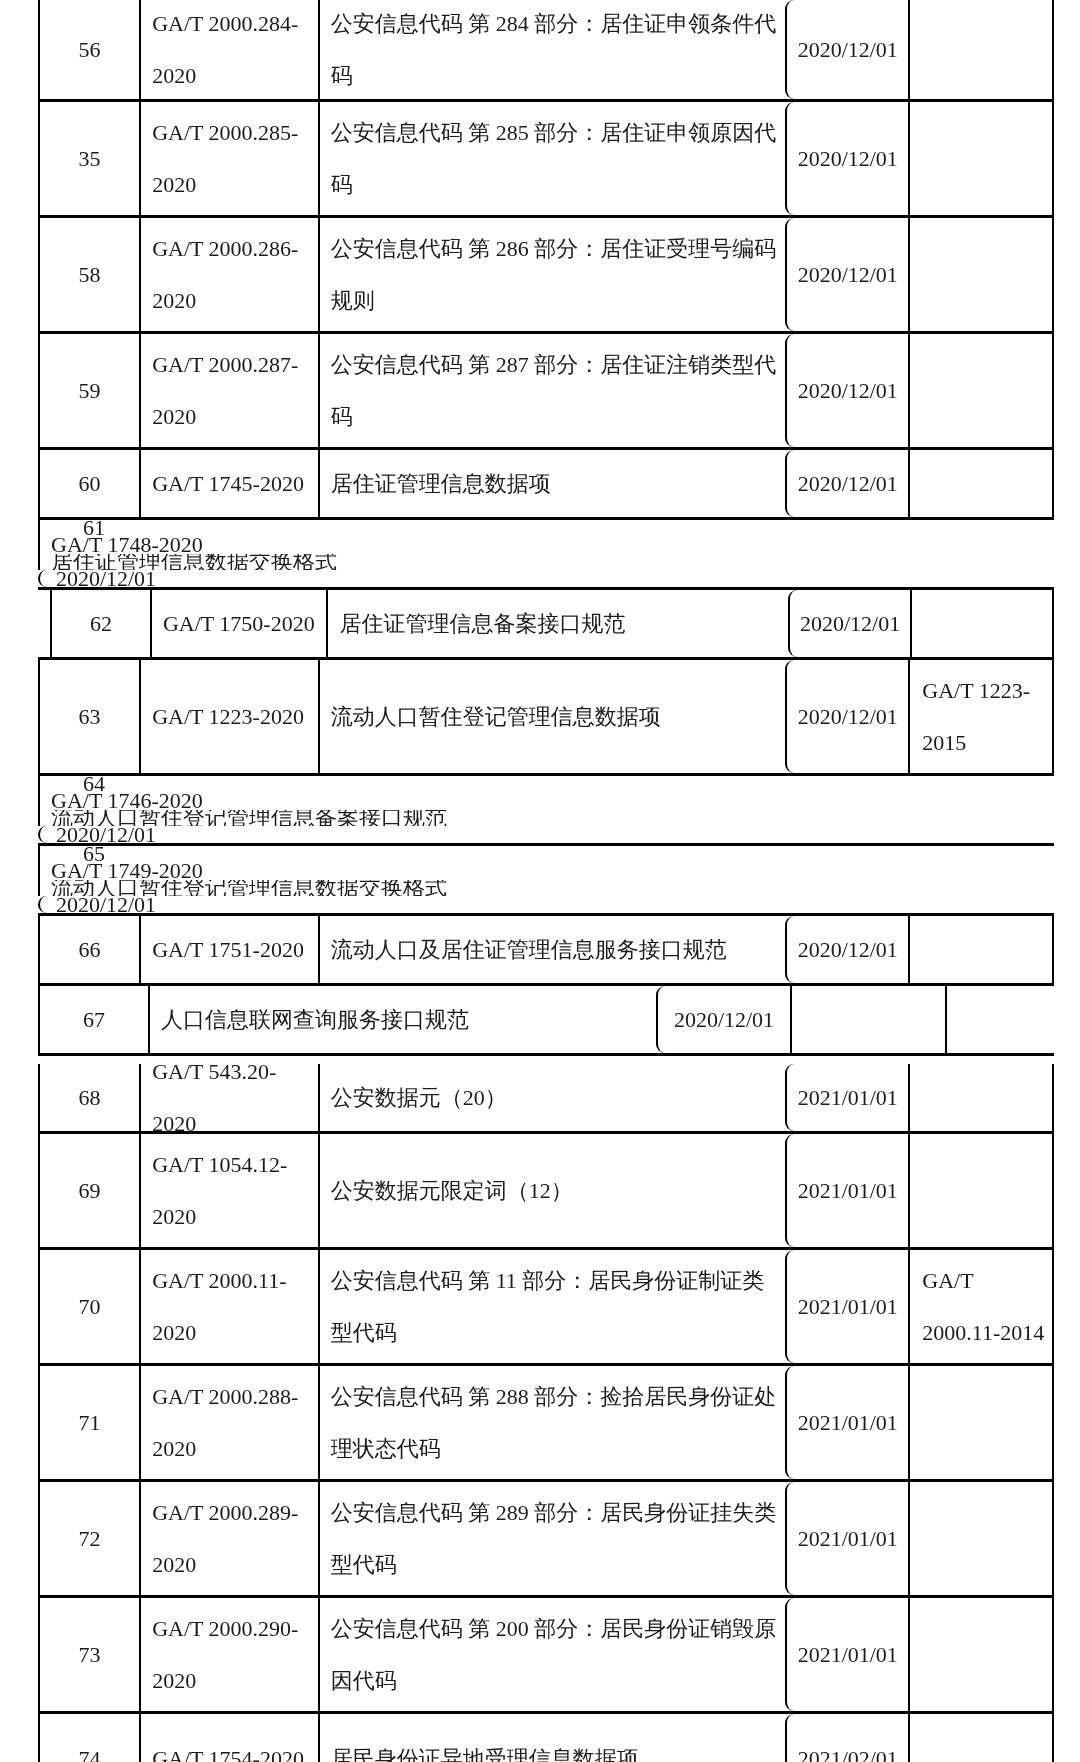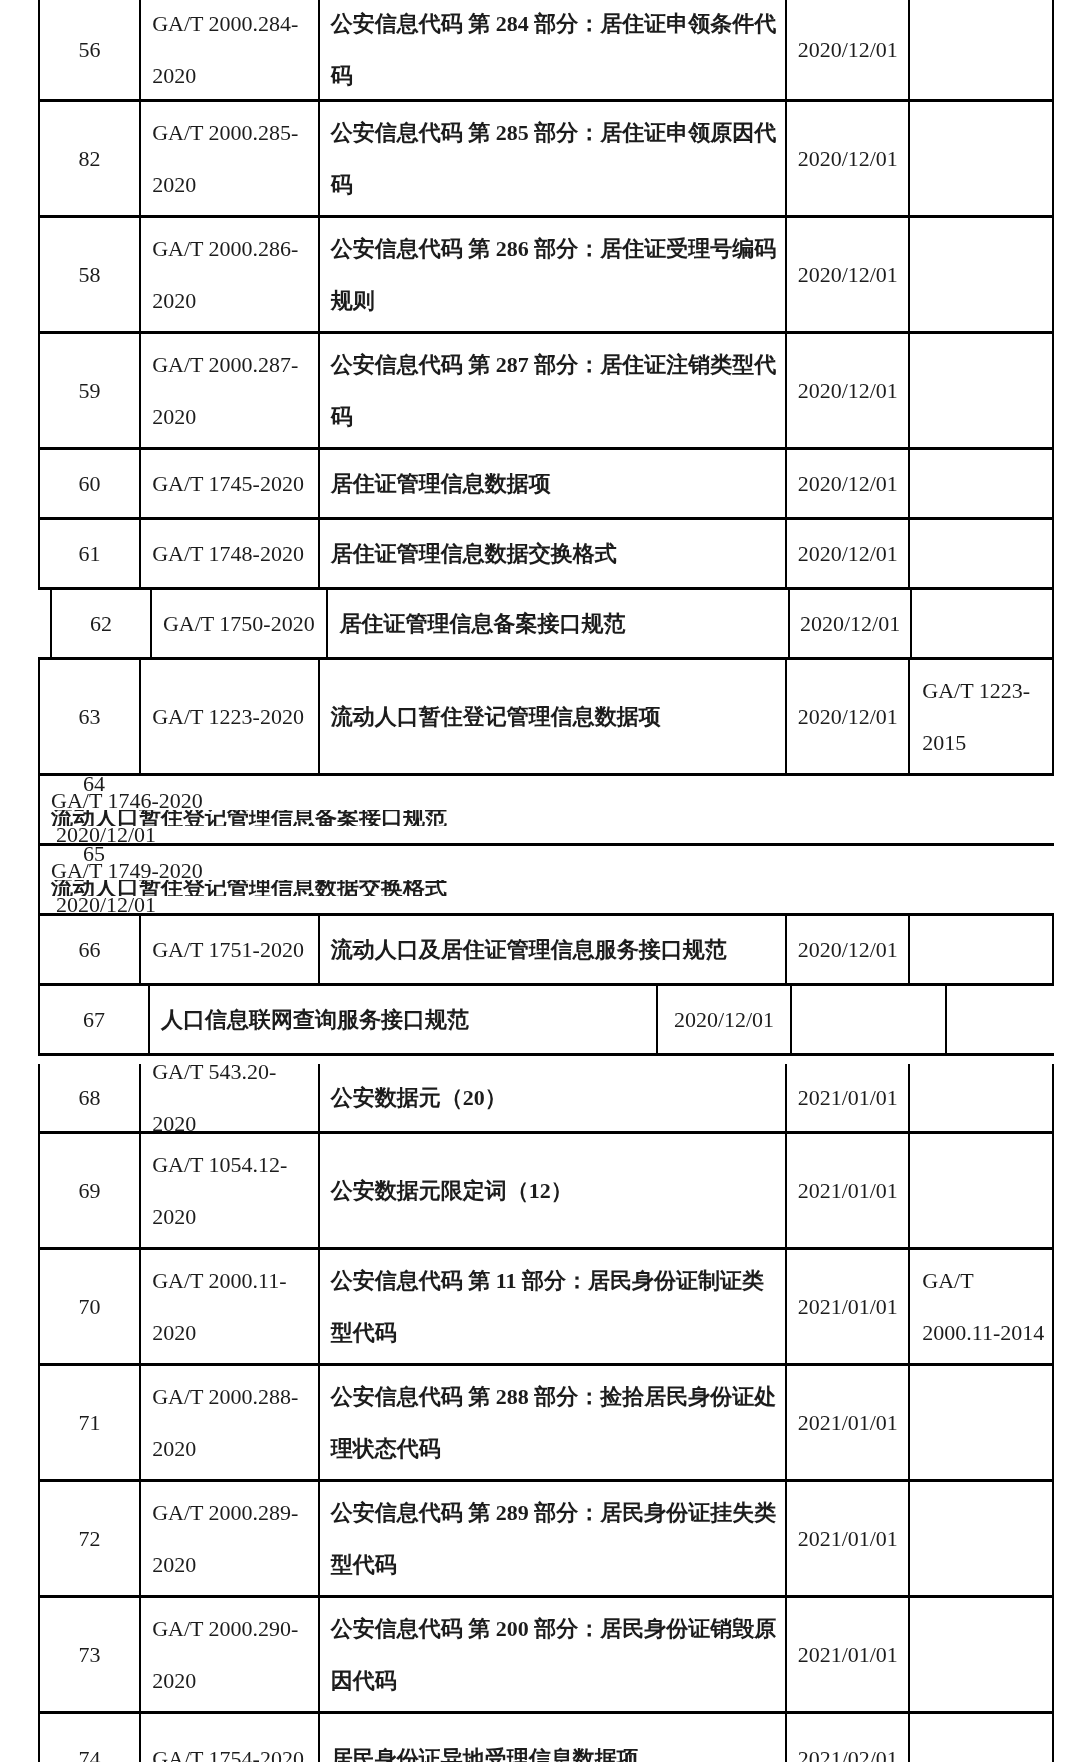--- a/index.html
+++ b/index.html
@@ -22,22 +22,22 @@
     display:flex;flex-direction:column;justify-content:center;
     overflow:hidden;
   }
   .cell .txt{
     font-size:22px;line-height:52px;color:#1c1c1c;
     word-break:break-word;
   }
   .c-seq{width:110px;}
   .c-seq .txt{text-align:center;}
   .c-code{width:193px;padding:0 4px 0 11px;}
-  .c-title{width:508px;padding:0 2px 0 11px;font-weight:bold;}
-  .c-date{width:134px;}
+  .c-title{width:508px;padding:0 2px 0 11px;}
+  .c-date{width:134px;border-radius:9px;}
   .c-date .txt{text-align:center;}
   .c-repl{width:157px;padding:0 3px 0 12px;border-right:2px solid #000;}
 </style>
 </head>
 <body>
 
 <div class="page">
   <div class="doc-table">
       <div class="row" style="height: 102px;">
         <div class="cell c-seq">
@@ -51,21 +51,21 @@
         </div>
         <div class="cell c-date">
           <div class="txt">2020/12/01</div>
         </div>
         <div class="cell c-repl">
           <div class="txt"></div>
         </div>
       </div>
       <div class="row" style="height: 116px;">
         <div class="cell c-seq">
-          <div class="txt">82</div>
+          <div class="txt">35</div>
         </div>
         <div class="cell c-code">
           <div class="txt">GA/T 2000.285-2020</div>
         </div>
         <div class="cell c-title">
           <div class="txt">公安信息代码 第 285 部分：居住证申领原因代码</div>
         </div>
         <div class="cell c-date">
           <div class="txt">2020/12/01</div>
         </div>
@@ -117,21 +117,21 @@
         <div class="cell c-title">
           <div class="txt">居住证管理信息数据项</div>
         </div>
         <div class="cell c-date">
           <div class="txt">2020/12/01</div>
         </div>
         <div class="cell c-repl">
           <div class="txt"></div>
         </div>
       </div>
-      <div class="row" style="height: 70px;">
+      <div class="row" style="height: 70px; flex-direction: column;">
         <div class="cell c-seq">
           <div class="txt">61</div>
         </div>
         <div class="cell c-code">
           <div class="txt">GA/T 1748-2020</div>
         </div>
         <div class="cell c-title">
           <div class="txt">居住证管理信息数据交换格式</div>
         </div>
         <div class="cell c-date">

